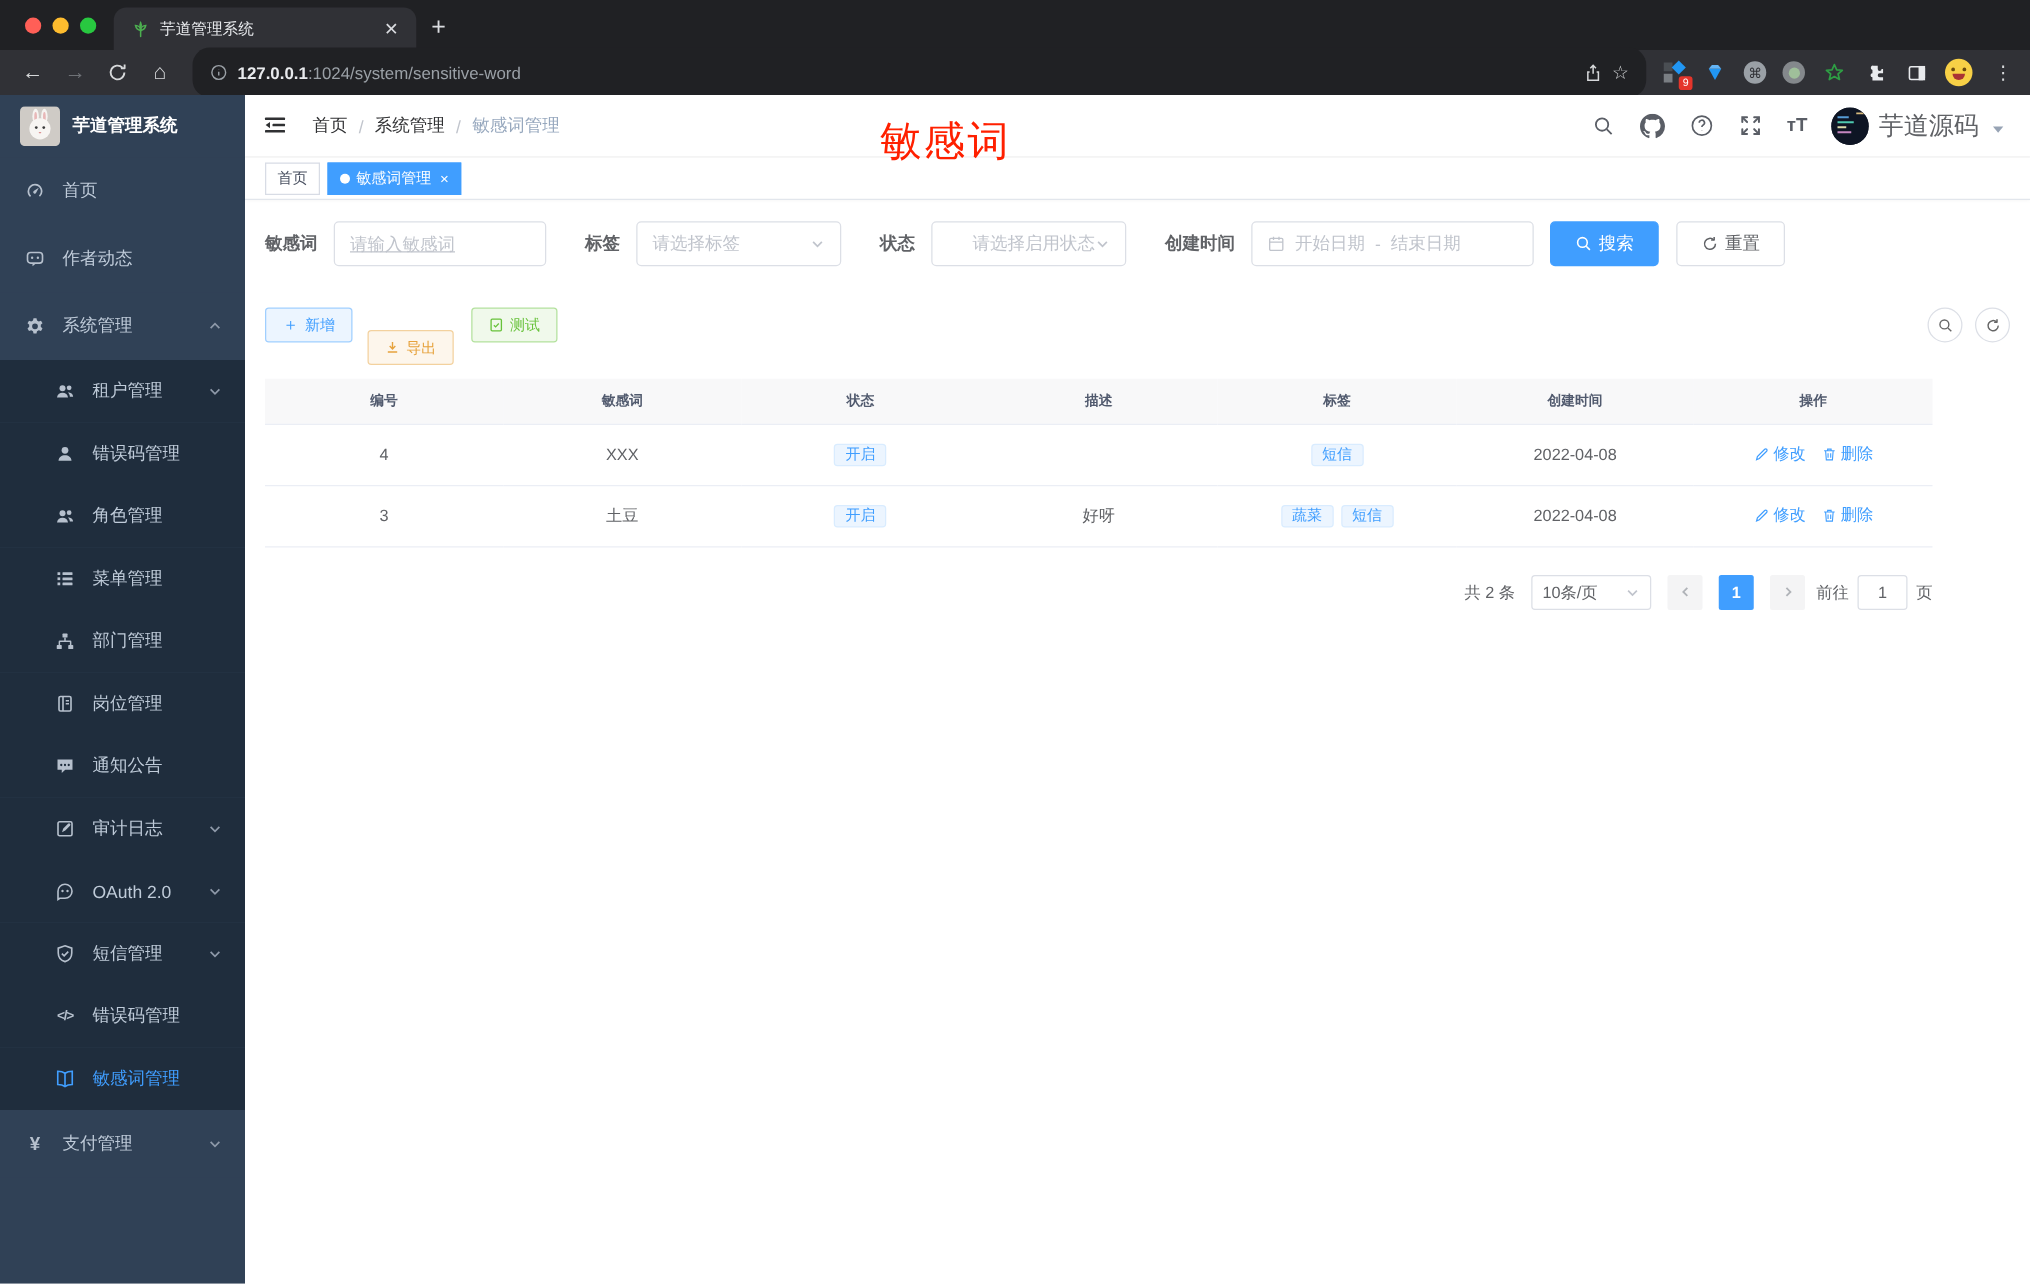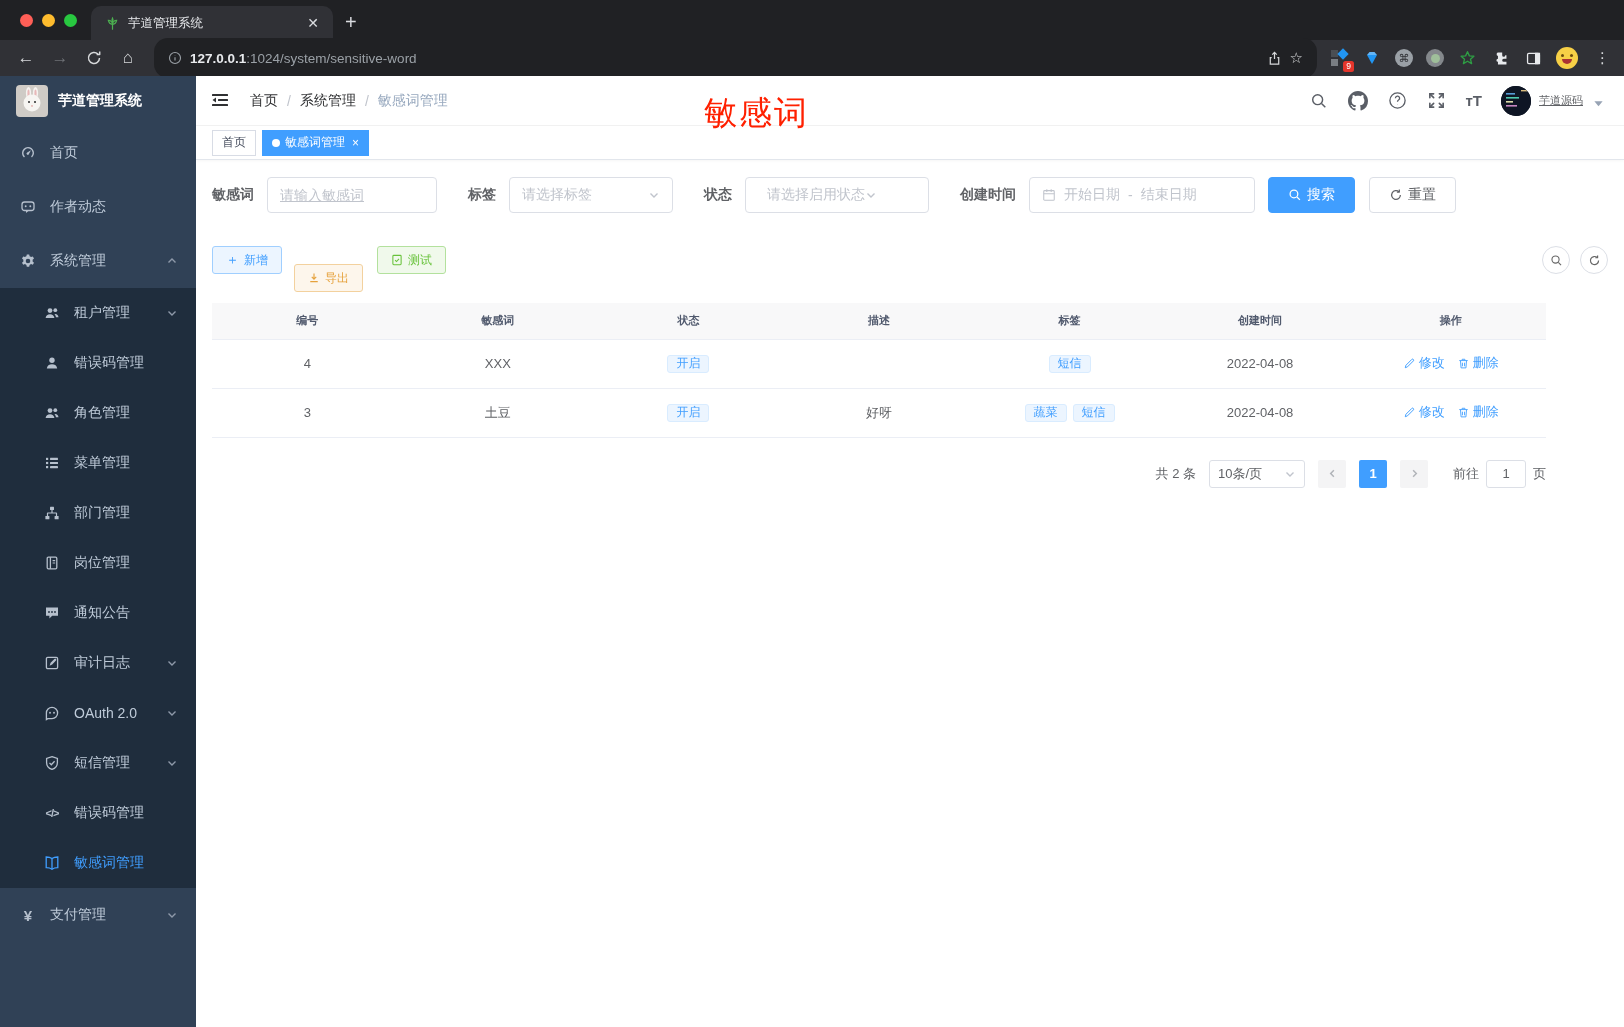--- a/index.html
+++ b/index.html
@@ -68,21 +68,21 @@
   .hamburger { width:22px; height:22px; margin-right:18px; color:#303133; }
   .breadcrumb { display:flex; align-items:center; gap:9px; font-size:14px; }
   .bc-link { color:#303133; }
   .bc-sep { color:#c0c4cc; }
   .bc-current { color:#97a8be; }
   .header-right { margin-left:auto; display:flex; align-items:center; gap:19px; color:#5a5e66; }
   .h-icon { width:20px; height:20px; display:flex; align-items:center; justify-content:center; color:#5a5e66; }
   .font-size-ico { font-size:15px; font-weight:600; color:#5a5e66; }
   .user-chip { display:flex; align-items:center; gap:8px; }
   .user-avatar { width:30px; height:30px; border-radius:50%; overflow:hidden; background:#101826; }
-  .user-name { font-size:11px; color:#606266;text-decoration:underline; }
+  .user-name { font-size:20px; color:#606266; }
   .caret-down { color:#97a3b4; margin-left:2px; margin-top:6px; }
 
   
   .annotation { position:absolute; left:508px; top:15px; font-size:33px; font-weight:500; z-index:30;
     font-family:"Liberation Sans","DejaVu Sans",sans-serif; letter-spacing:2px; }
 
   
   .tags-bar { height:34px; display:flex; align-items:center; gap:6px; padding:0 16px;
     border-bottom:1px solid #e2e6ec; box-shadow:0 1px 3px rgba(0,0,0,.04); }
   .tag-view { height:26px; display:flex; align-items:center; gap:5px; padding:0 9px;
@@ -97,21 +97,21 @@
   .filter-row { display:flex; align-items:center; flex-wrap:nowrap; }
   .f-label { font-size:14px; color:#606266; font-weight:600; margin-right:13px; white-space:nowrap; }
   .f-group { display:flex; align-items:center; margin-right:31px; }
   .el-input, .el-select, .el-date { height:36px; border:1px solid #dcdfe6; border-radius:4px; background:#fff;
     display:flex; align-items:center; font-size:14px; color:#c0c4cc; padding:0 12px; }
   .el-input input { border:none; outline:none; width:100%; font-size:14px; color:#606266;
     font-family:inherit; background:transparent; }
   .el-input input::placeholder { color:#c0c4cc; }
   .kw-input { width:170px;text-decoration:underline; }
   .tag-select { width:164px; justify-content:space-between; }
-  .status-select { width:184px; justify-content:flex-start;padding-left:21px; }
+  .status-select { width:156px; justify-content:flex-end;padding-left:21px; }
   .date-range { width:226px; gap:8px; }
   .date-range .sep { color:#c0c4cc; }
   .sel-arrow { color:#c0c4cc; }
   .btn { height:36px; border-radius:4px; font-size:14px; display:inline-flex; align-items:center;
     justify-content:center; gap:5px; cursor:pointer; border:1px solid #dcdfe6; background:#fff; color:#606266;
     padding:0 19px; font-family:inherit; }
   .btn-primary { background:#409eff; border-color:#409eff; color:#fff; }
 
   .action-row { display:flex; align-items:center; margin-top:15px; }
   .btn-sm { height:28px; padding:0 13px; font-size:12px; border-radius:3px; gap:5px; }
@@ -136,21 +136,21 @@
   
   .pagination { width:1334px; margin-top:22px; display:flex; justify-content:flex-end; align-items:center;
     gap:9px; font-size:13px; color:#606266; }
   .pg-total { margin-right:4px; }
   .pg-size { width:96px; height:28px; border:1px solid #dcdfe6; border-radius:3px; display:flex;
     align-items:center; justify-content:space-between; padding:0 8px; background:#fff; }
   .pg-btn { width:28px; height:28px; border-radius:2px; background:#f4f4f5; color:#a4a9b0;
     display:flex; align-items:center; justify-content:center; margin-left:4px; }
   .pg-page { width:28px; height:28px; border-radius:2px; background:#409eff; color:#fff;
     display:flex; align-items:center; justify-content:center; font-weight:600; margin-left:4px; }
-  .pg-goto { display:flex; align-items:center; gap:7px; margin-left:16px; }
+  .pg-goto { display:flex; align-items:center; gap:7px; margin-left:0; }
   .pg-goto input { width:40px; height:28px; border:1px solid #dcdfe6; border-radius:3px; text-align:center;
     font-size:13px; color:#606266; outline:none; font-family:inherit; }
 </style>
 </head>
 <body>
 
 <div class="chrome-frame">
   <div class="traffic">
     <span class="tl-red"></span>
     <span class="tl-yellow"></span>

